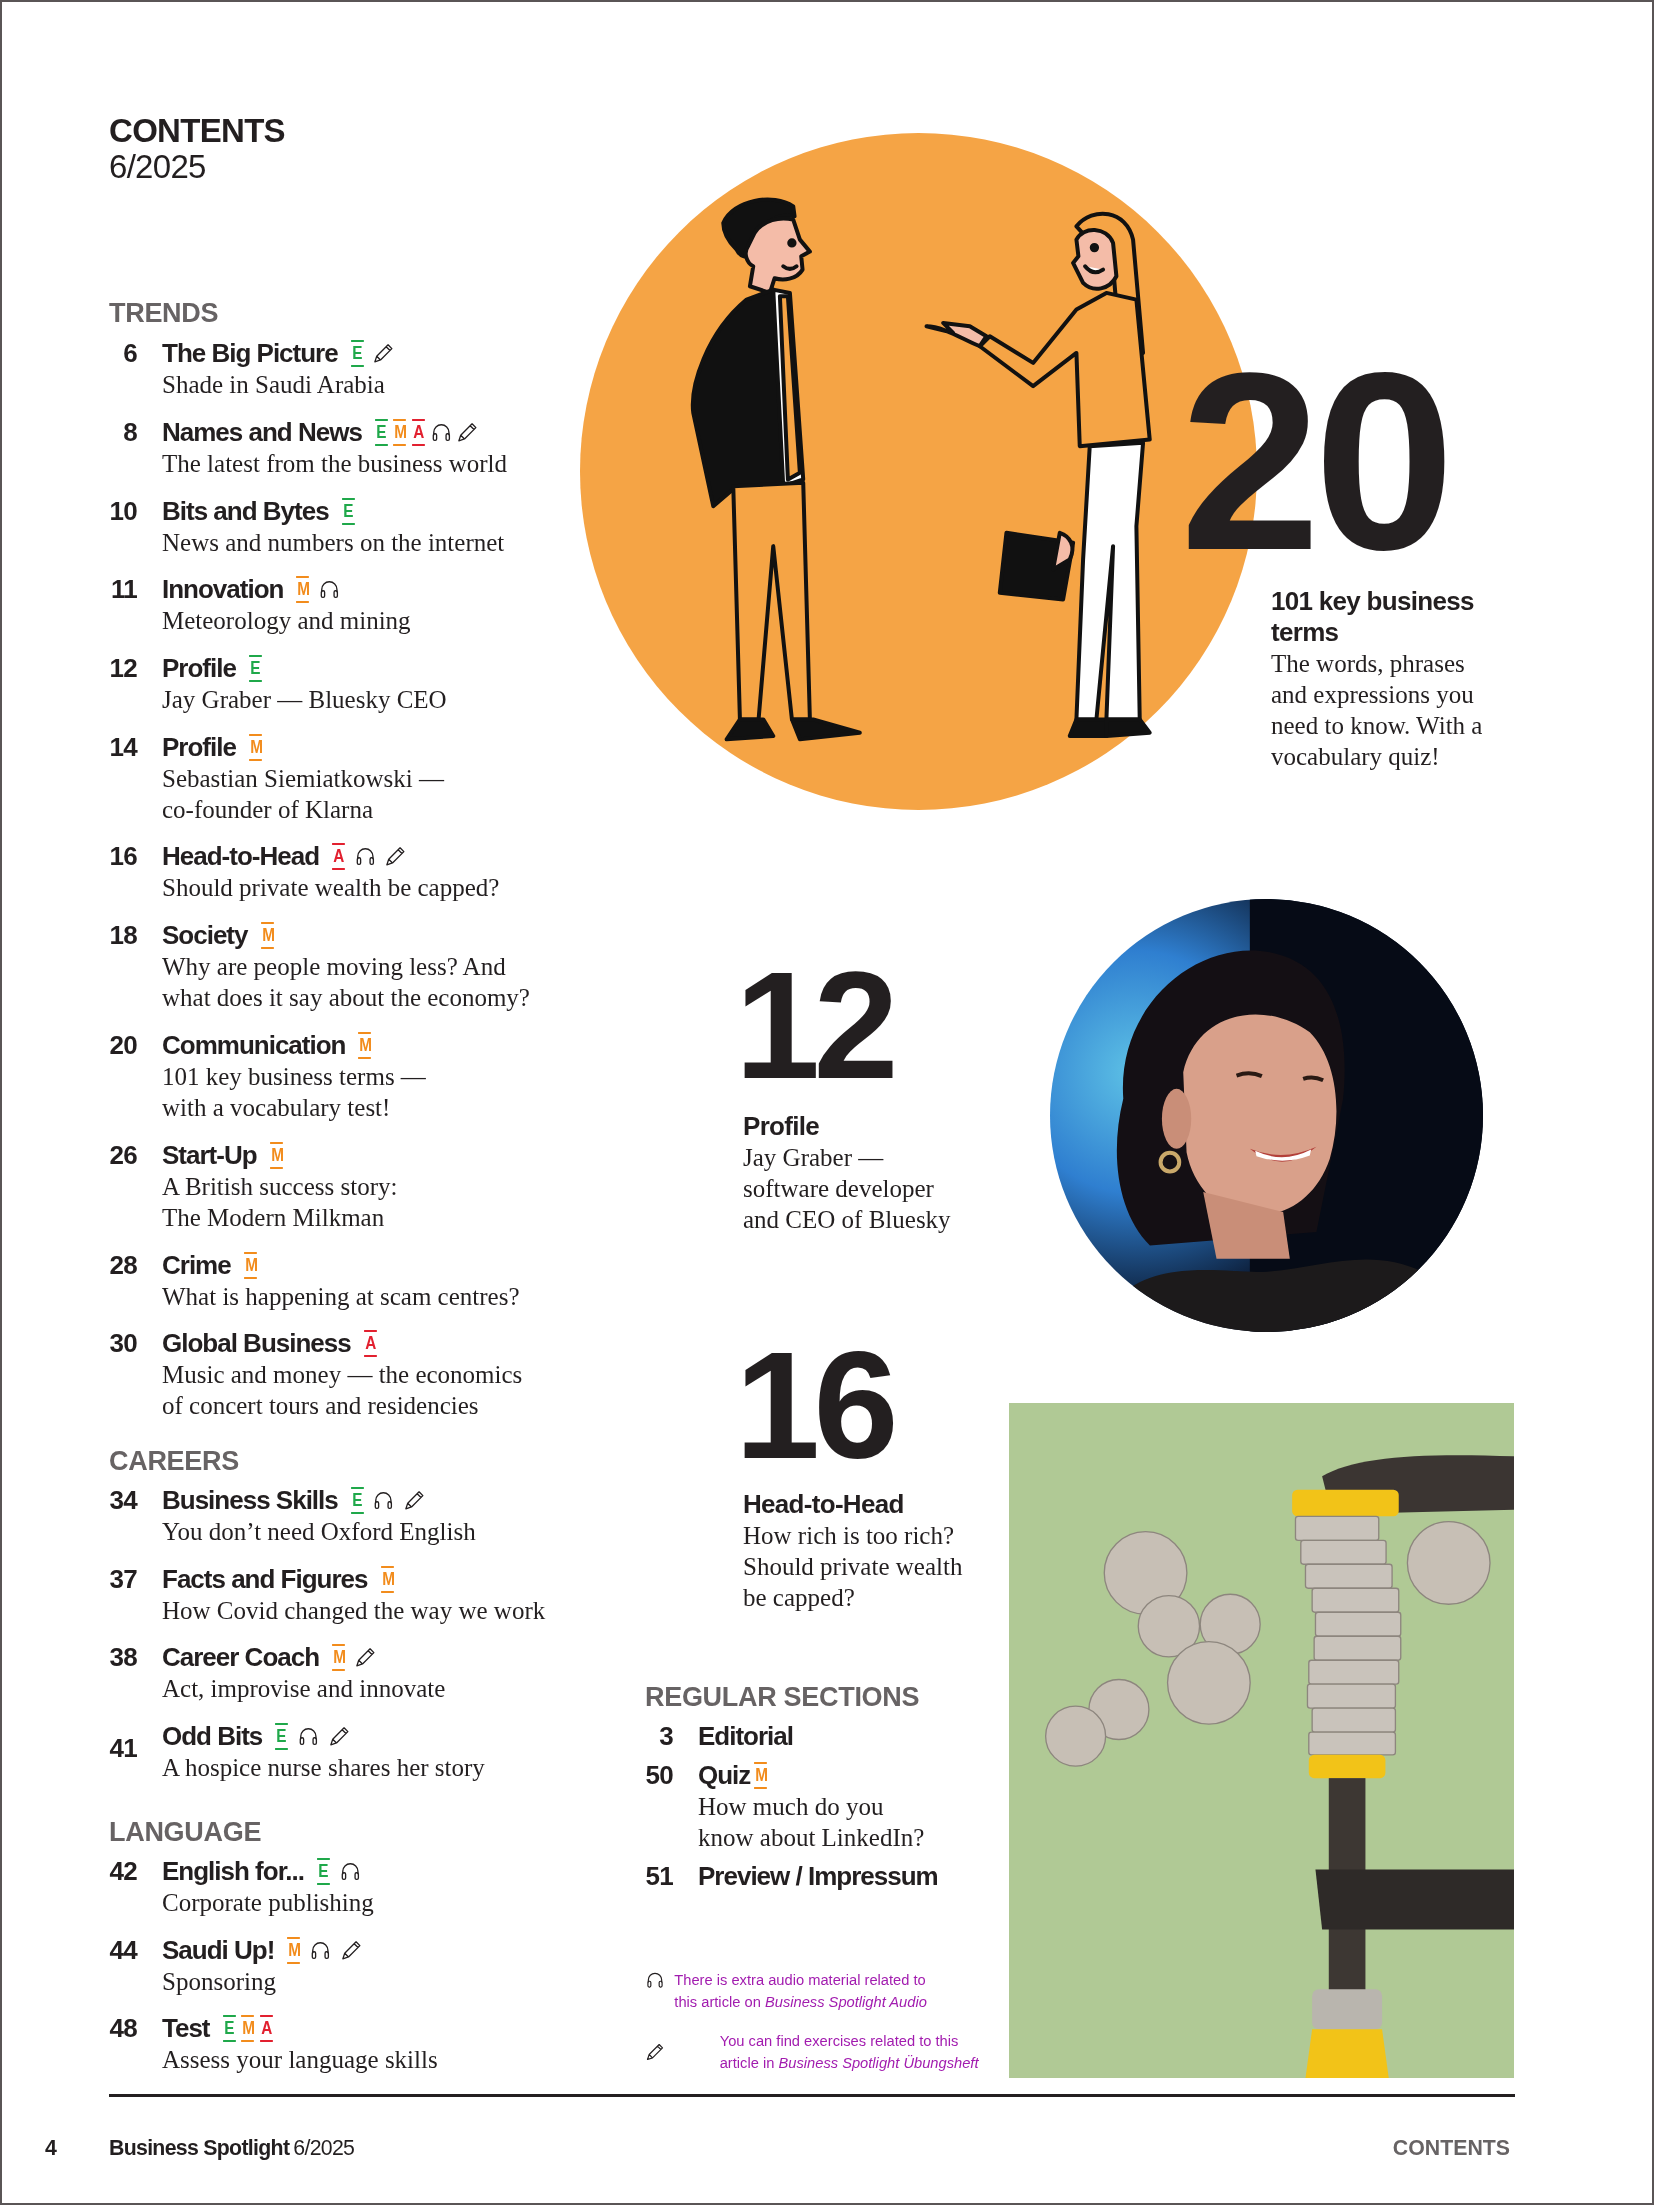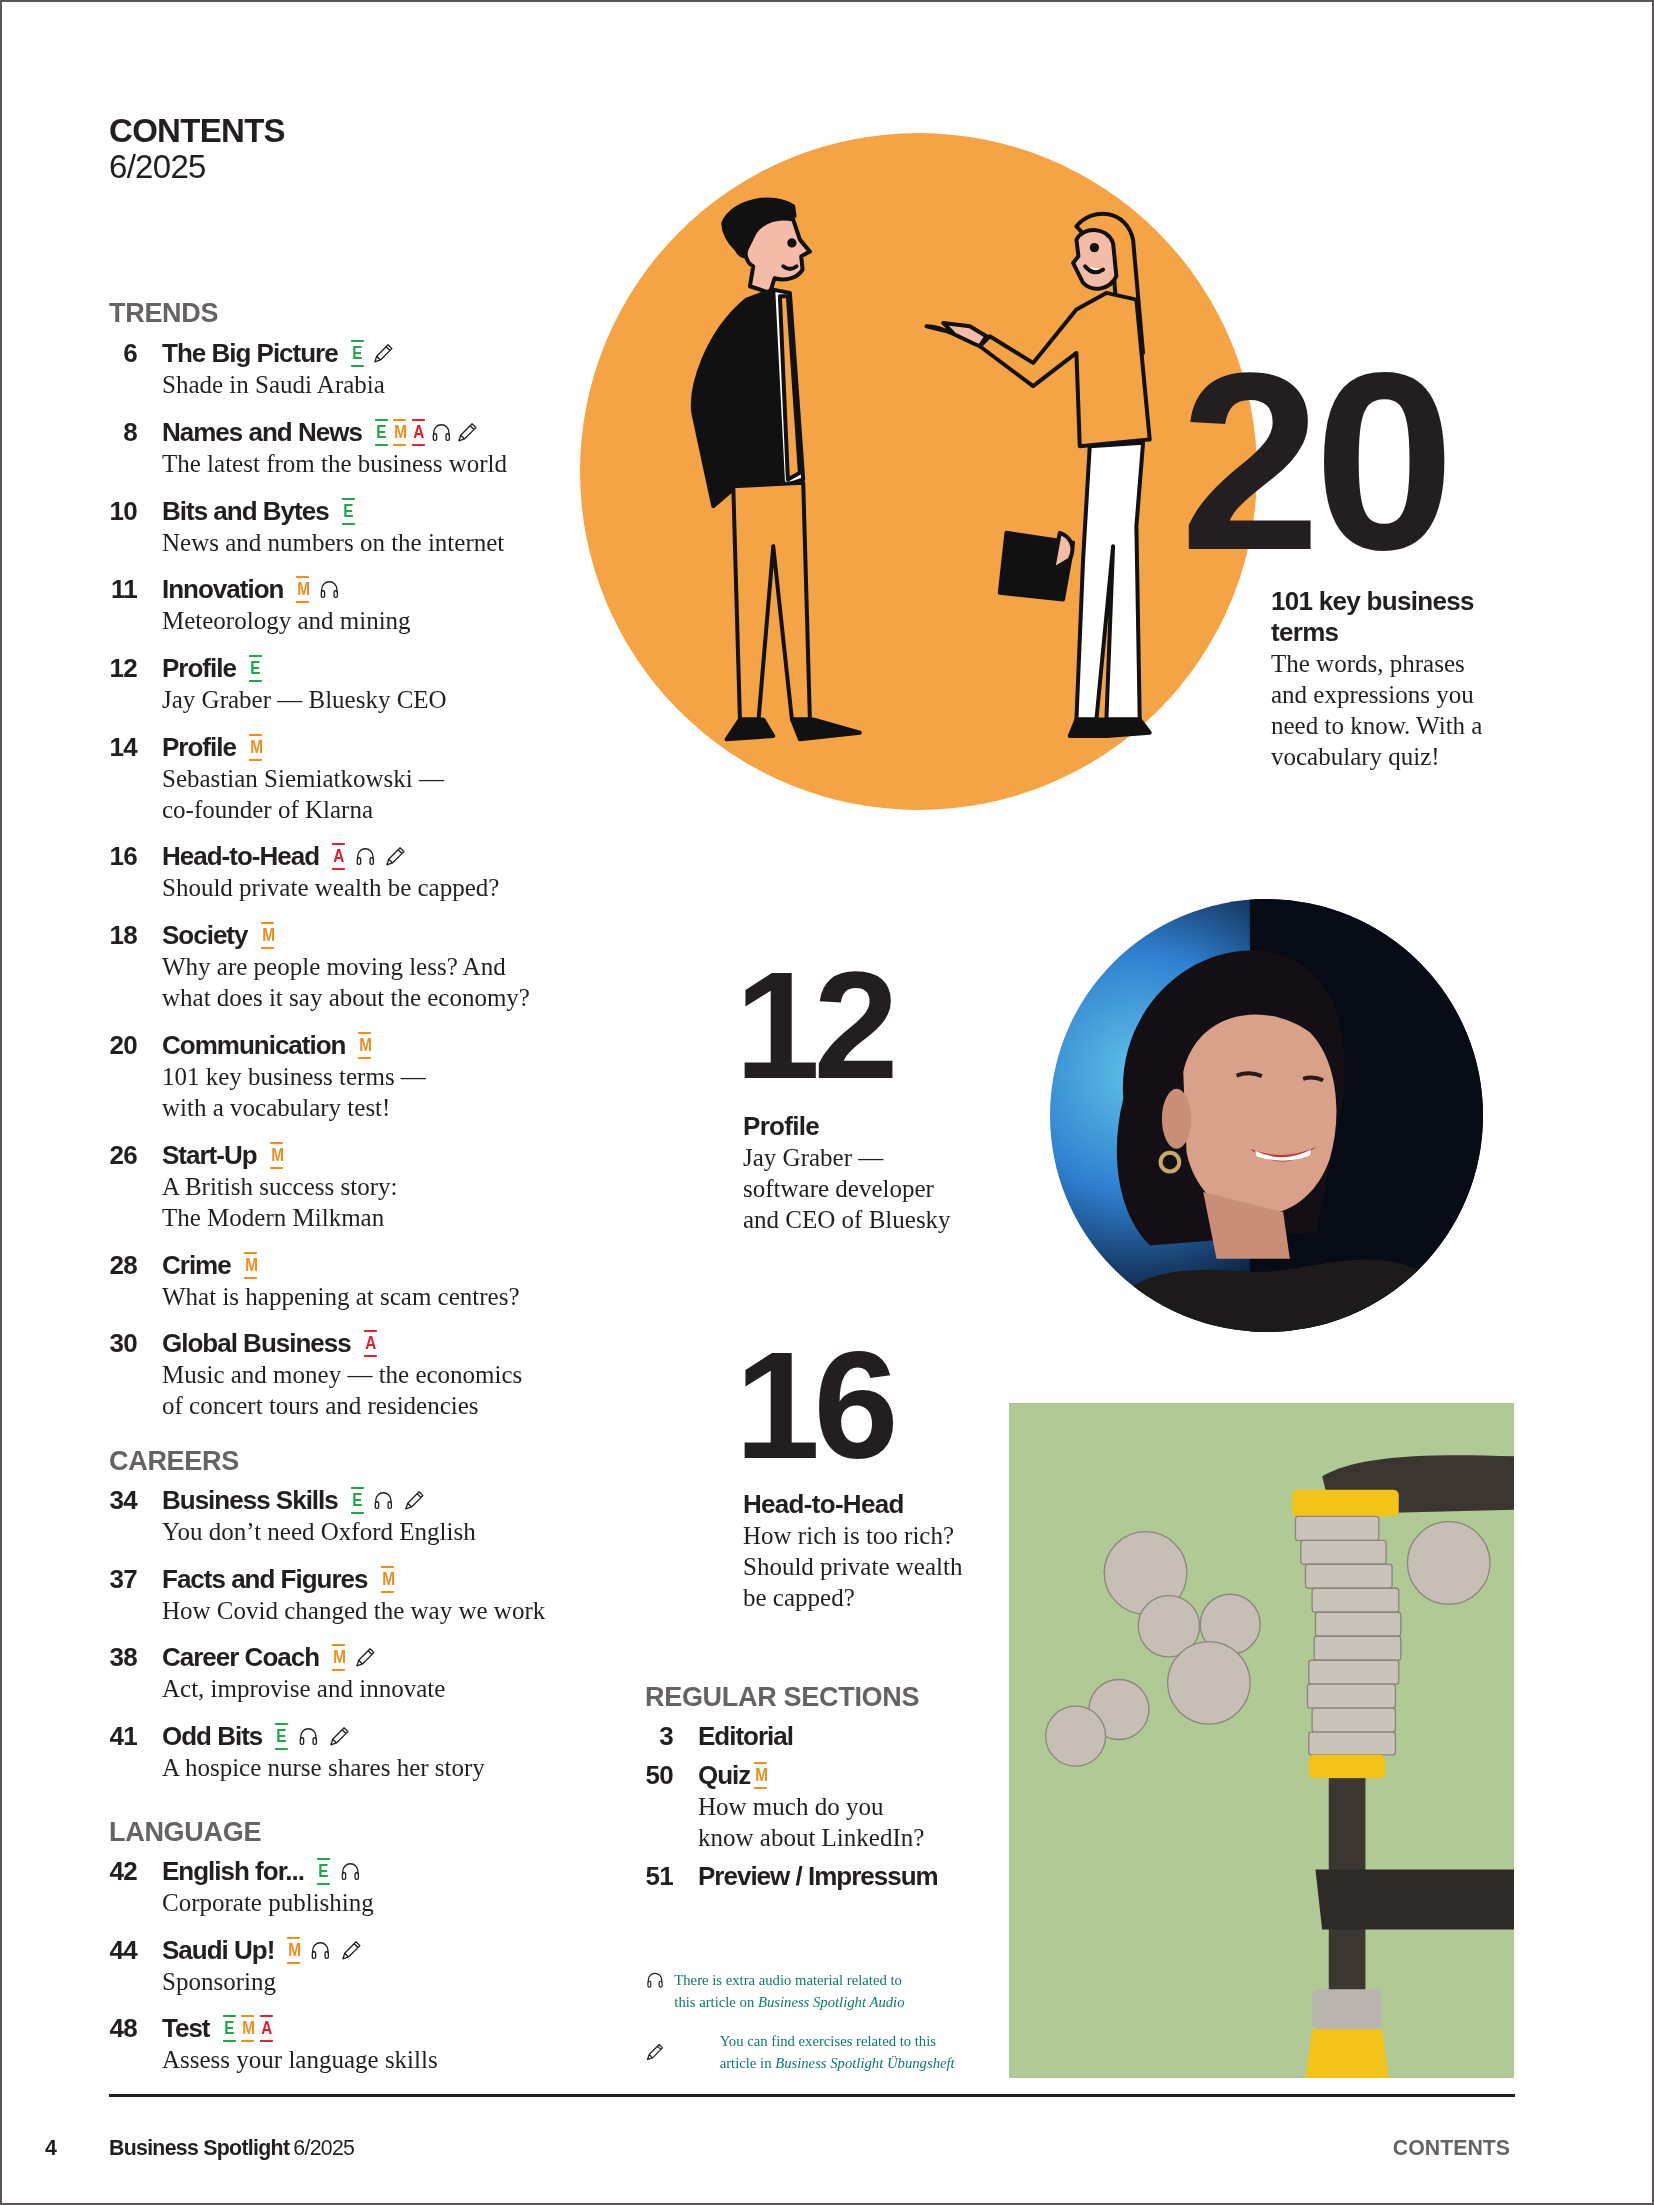--- a/index.html
+++ b/index.html
@@ -44,21 +44,21 @@
   .illus { left: 578px; top: 131px; width: 677px; height: 677px; }
 
   
   .portrait { left: 1048px; top: 897px; width: 433px; height: 433px; border-radius: 50%; overflow: hidden;
     background: radial-gradient(circle at 20% 40%, #5ec2e6 0%, #2f7fd0 28%, #0b1a33 55%, #05080f 100%); }
 
   
   .clamp-photo { left: 1007px; top: 1401px; width: 505px; height: 675px; background: #b0c995; overflow: hidden; }
 
   
-  .legend { font-family: Liberation Serif, serif; font-size: 14.7px; line-height: 22px; color: #0f766e; }
+  .legend { font-family: Liberation Sans, sans-serif; font-size: 14.7px; line-height: 22px; color: #a21caf; }
   .legend i { font-style: italic; }
 
   
   .rule { left: 107px; top: 2092px; width: 1406px; height: 3.3px; background: #231f20; }
   .foot-page { left: 43px; top: 2134px; font-size: 21.3px; font-weight: 700; }
   .foot-brand { left: 107px; top: 2134px; font-size: 21.3px; font-weight: 700; letter-spacing: -0.7px; }
   .foot-brand .issue { font-weight: 400; margin-left: 4px; }
   .foot-section { right: 142px; top: 2134px; font-size: 21.3px; font-weight: 700; color: #676364; }
 </style>
 </head>
@@ -306,21 +306,21 @@
                 <svg viewBox="0 0 24 24">
                   <path d="M3 21 L5 15 L17 3 L21 7 L9 19 Z M5 15 L9 19 M15 5 L19 9" fill="none" stroke="#231f20" stroke-width="1.4" stroke-linejoin="round"></path>
                 </svg>
               </span>
             </span>
           </div>
           <div class="sub">Act, improvise and innovate</div>
         </div>
       </div>
       <div class="entry" style="left: 107px; top: 1719px;">
-        <div class="num" style="right: auto; left: 0px; width: 28px;">41</div>
+        <div class="num" style="right: auto; left: 0px; width: 28px; margin-top: 12px;">41</div>
         <div class="body">
           <div class="title-line">
             <span class="title">Odd Bits</span>
             <span class="badges">
               <span class="badge" style="color: rgb(31, 168, 74); border-color: rgb(31, 168, 74);">E</span>
               <span class="icon">
                 <svg viewBox="0 0 24 24">
                   <path d="M4 15 V12 a8 8 0 0 1 16 0 V15" fill="none" stroke="#231f20" stroke-width="1.4"></path>
                   <rect x="3.5" y="13.5" width="3.5" height="7" rx="1.5" fill="none" stroke="#231f20" stroke-width="1.4"></rect>
                   <rect x="17" y="13.5" width="3.5" height="7" rx="1.5" fill="none" stroke="#231f20" stroke-width="1.4"></rect>

